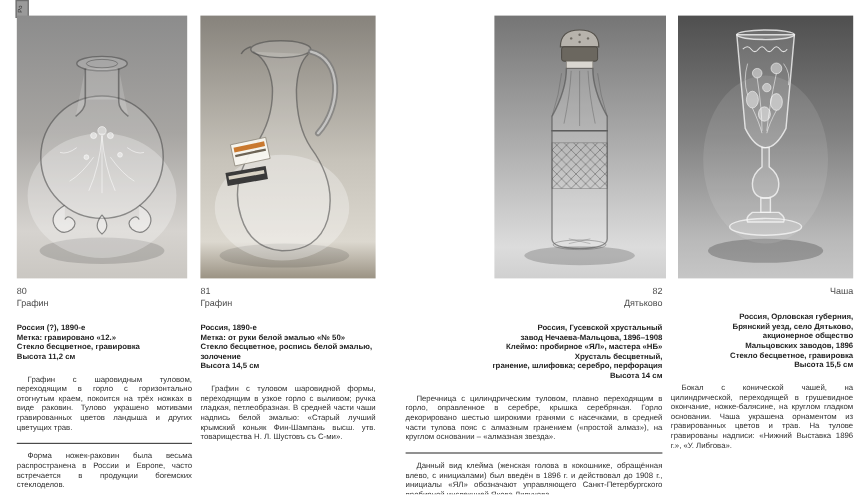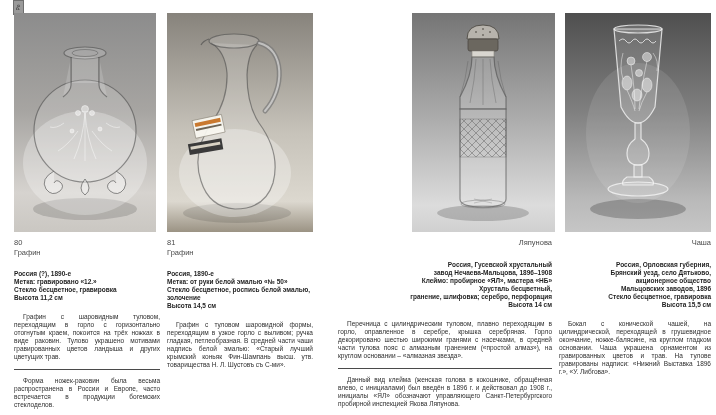--- a/index.html
+++ b/index.html
@@ -176,21 +176,22 @@
     <div class="meta">Россия, 1890-е
 Метка: от руки белой эмалью «№ 50»
 Стекло бесцветное, роспись белой эмалью,
 золочение
 Высота 14,5 см</div>
     <p class="body-par">Графин с туловом шаровидной формы, переходящим в узкое горло с выливом; ручка гладкая, петлеобразная. В средней части чаши надпись белой эмалью: «Старый лучший крымский коньяк Фин-Шампань высш. утв. товарищества Н. Л. Шустовъ съ С-ми».</p>
   </div>
 
   <div class="col right" id="col-82">
     <div class="headblock">
-      <div>Ляпунова</div>
+      <div>82</div>
+      <div>Дятьково</div>
     </div>
     <div class="meta">Россия, Гусевской хрустальный
 завод Нечаева-Мальцова, 1896–1908
 Клеймо: пробирное «ЯЛ», мастера «НБ»
 Хрусталь бесцветный,
 гранение, шлифовка; серебро, перфорация
 Высота 14 см</div>
     <p class="body-par">Перечница с цилиндрическим туловом, плавно переходящим в горло, оправленное в серебре, крышка серебряная. Горло декорировано шестью широкими гранями с насечками, в средней части тулова пояс с алмазным гранением («простой алмаз»), на круглом основании – «алмазная звезда».</p>
     <hr class="note-rule">
     <p class="note-par">Данный вид клейма (женская голова в кокошнике, обращённая влево, с инициалами) был введён в 1896 г. и действовал до 1908 г., инициалы «ЯЛ» обозначают управляющего Санкт-Петербургского пробирной инспекцией Якова Ляпунова.</p>

